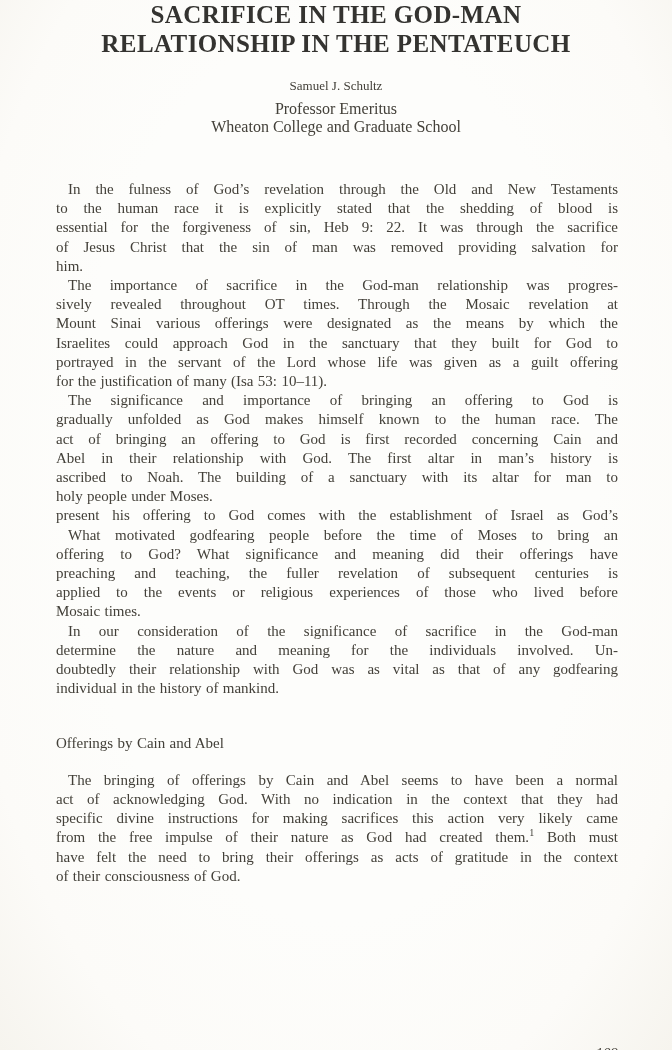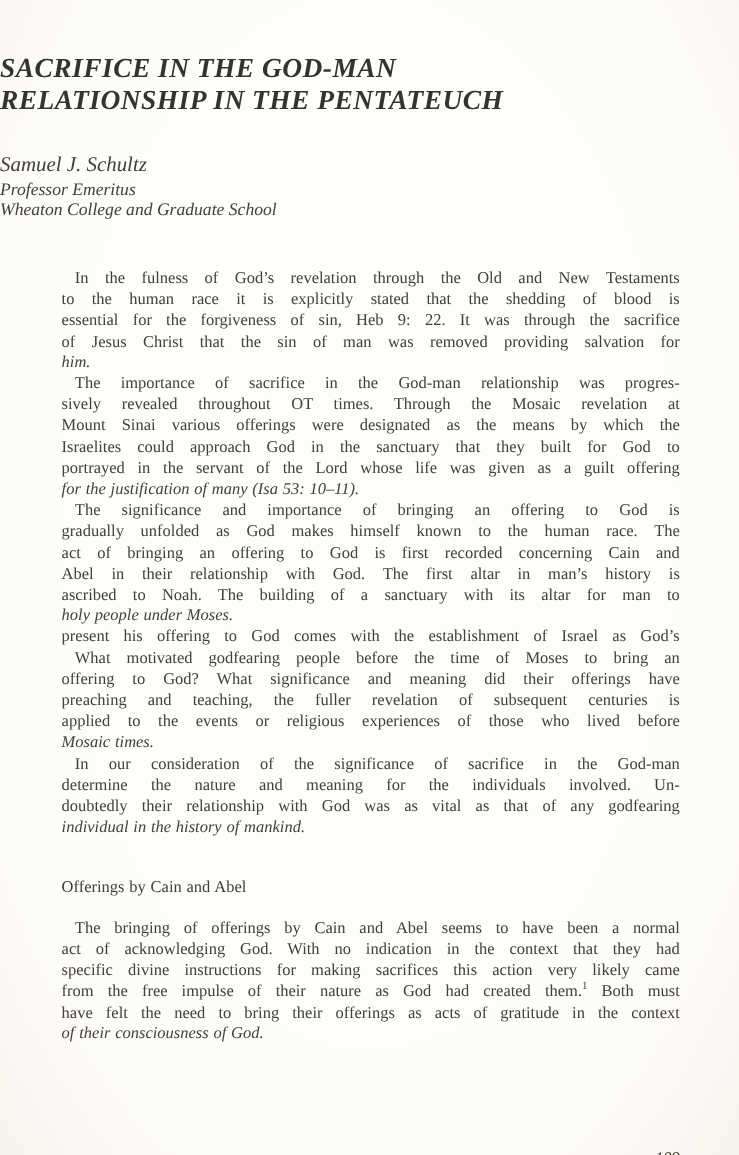--- a/index.html
+++ b/index.html
@@ -12,53 +12,52 @@
   .page{
     width:672px;height:1050px;
     margin:0 auto;
     position:relative;
     overflow:hidden;
     background:radial-gradient(ellipse at 50% 45%, #fdfdfb 55%, var(--paper) 80%, #f6f4ee 100%);
     font-family:"Liberation Serif","DejaVu Serif",serif;
     color:var(--ink);
   }
   .titleblock{
-    padding-top:48px;
-    font-style:italic;
+    text-align:center;
   }
   .title{
     font-size:25px;
     line-height:29px;
     font-weight:bold;
     letter-spacing:0.4px;
     color:var(--title-ink);
   }
   .title .tline{display:block;}
   .author{
-    margin-top:32px;
-    font-size:19px;
+    margin-top:16px;
+    font-size:13px;
     line-height:24px;
   }
   .role,.affil{
     font-size:16px;
     line-height:18px;
   }
   .role{margin-top:2px;}
   .bodytext{
     margin:44px 54px 0 56px;
     font-size:15px;
     line-height:19.2px;
     word-spacing:0.6px;
   }
   .ln{
     text-align:justify;
     text-align-last:justify;
     text-justify:inter-word;
   }
-  .ln.end{text-align-last:left;font-style:italic;}
+  .ln.end{text-align-last:left;}
   .ln.ind{text-indent:12px;}
   .secthead{
     font-size:15px;
     line-height:19.2px;
     font-weight:normal;
     margin:36px 0 17px 0;
   }
   sup.fn{
     font-size:10px;
     line-height:0;

